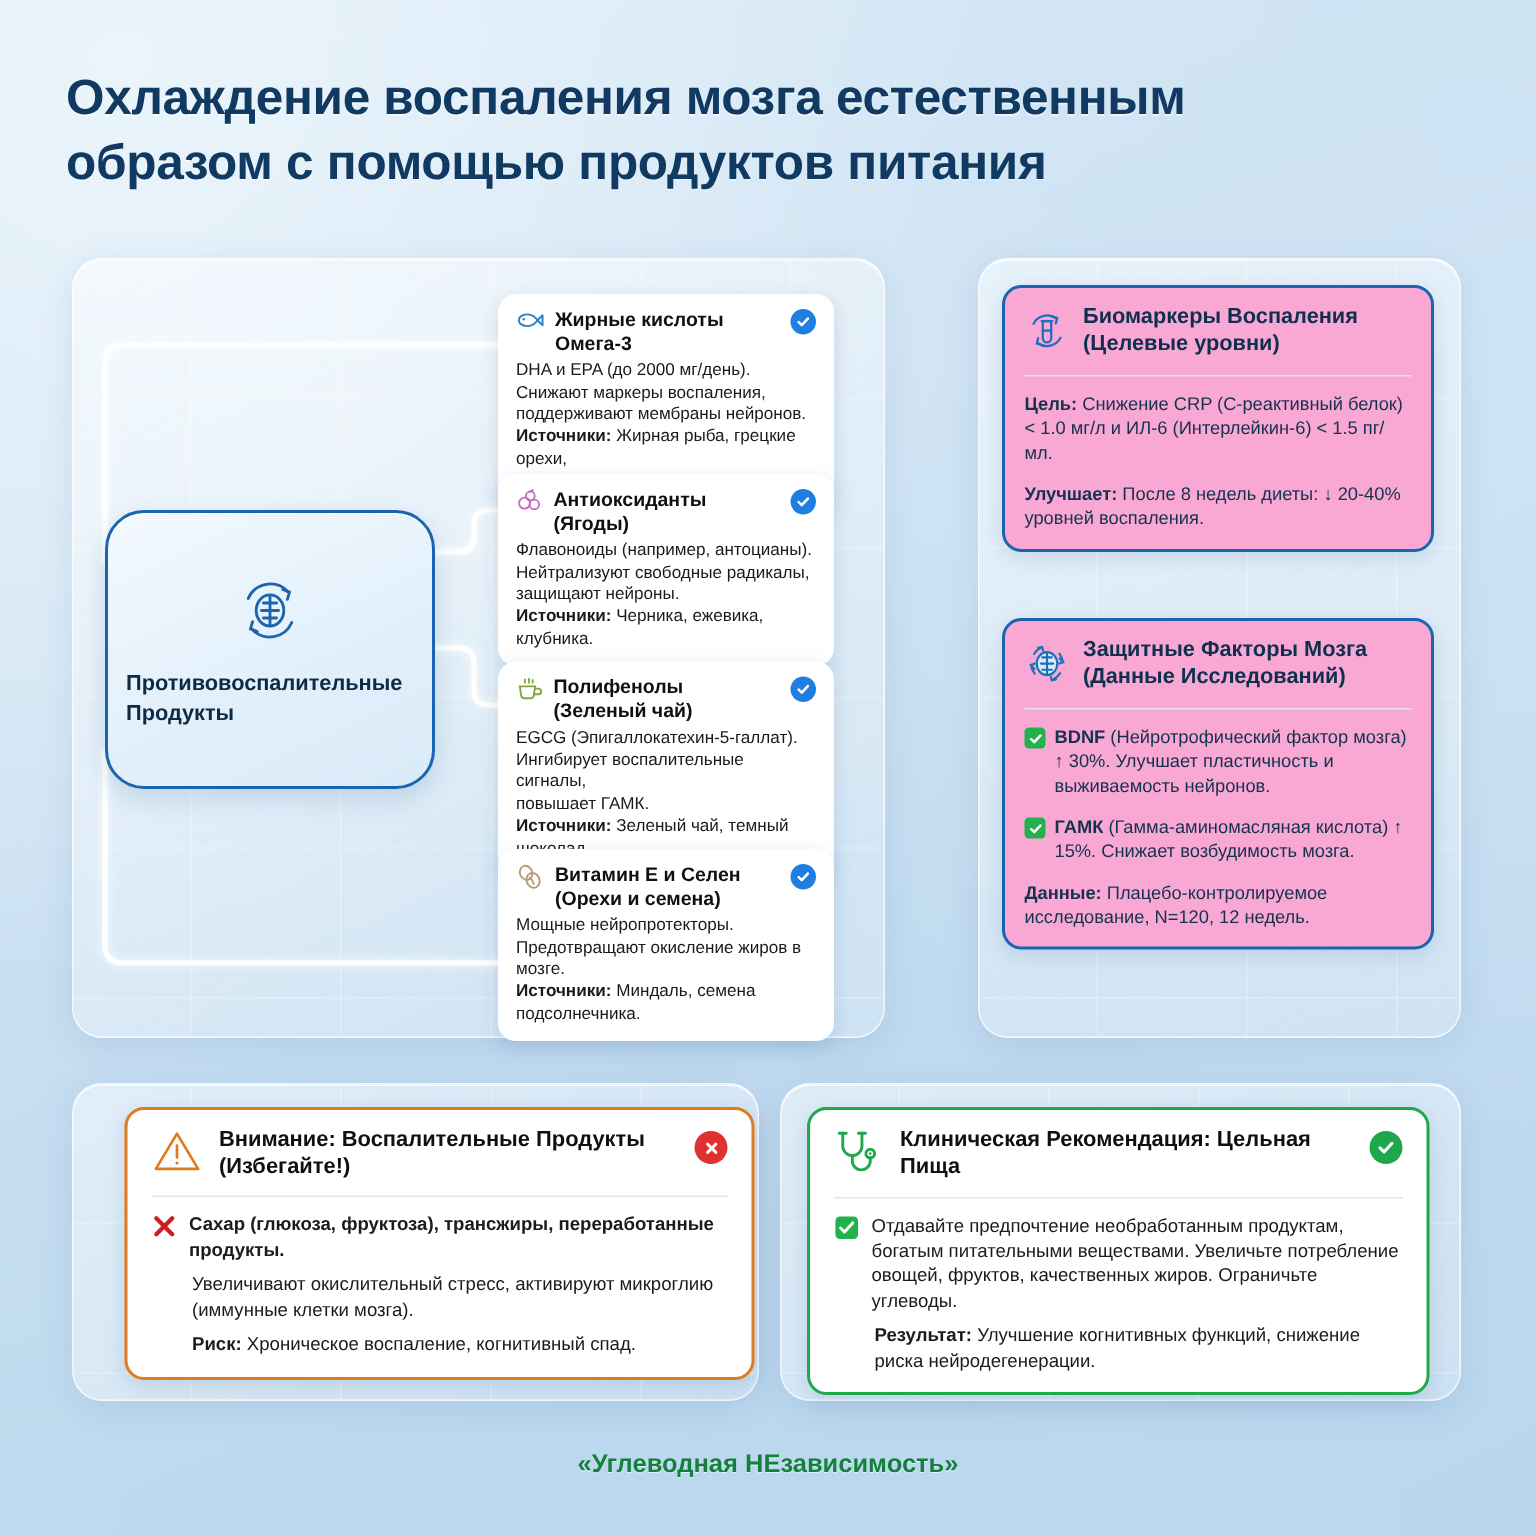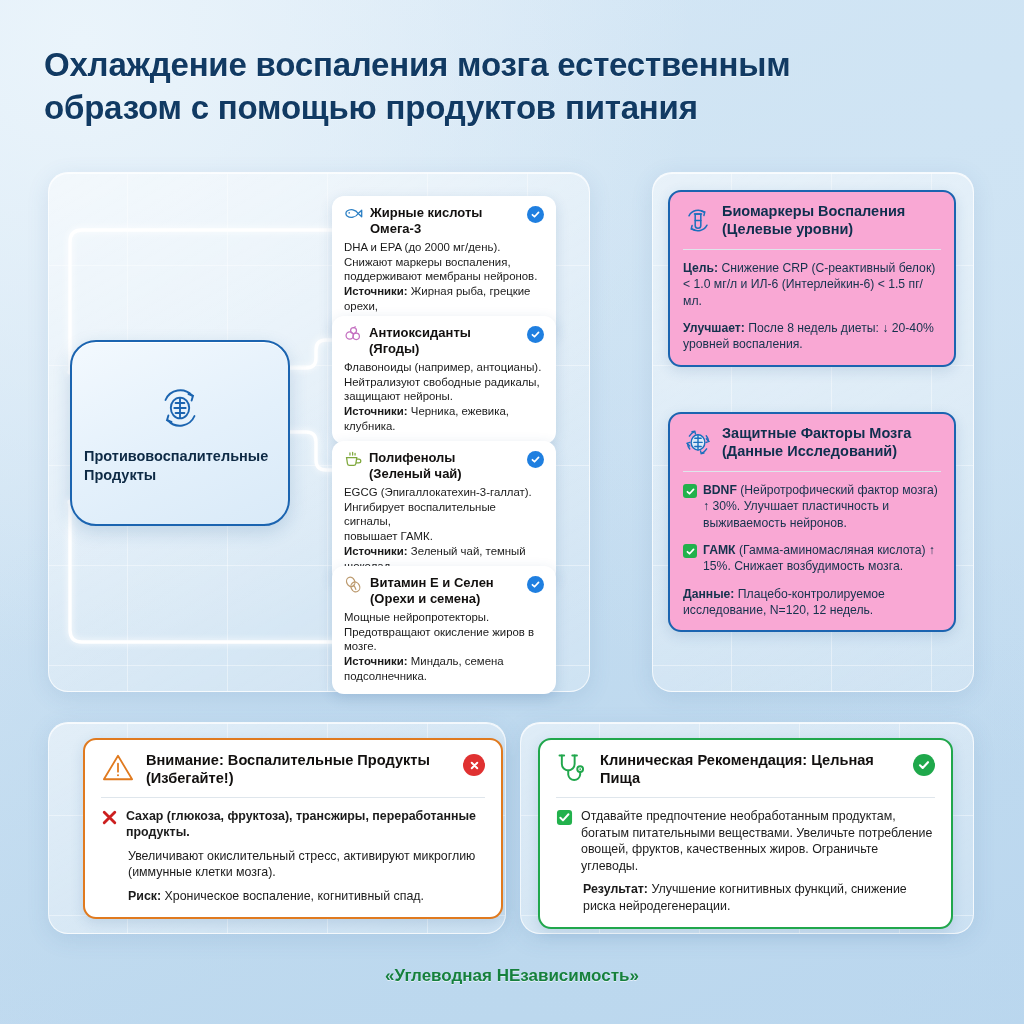--- a/index.html
+++ b/index.html
@@ -260,21 +260,21 @@
         </svg>
       </span>
       <span class="card-title">Полифенолы (Зеленый чай)</span>
       <span class="badge-check">
         <svg width="9" height="9" viewBox="0 0 10 10" fill="none" stroke="#fff" stroke-width="1.9" stroke-linecap="round" stroke-linejoin="round">
             <path d="M1.6,5.3 L3.9,7.5 L8.4,2.6"></path>
           </svg>
       </span>
     </div>
     <div class="card-body">
-      <div><span>EGCG (Эпигаллокатехин-3-галлат).</span></div>
+      <div><span>EGCG (Эпигаллокатехин-5-галлат).</span></div>
       <div><span>Ингибирует воспалительные сигналы,</span></div>
       <div><span>повышает ГАМК.</span></div>
       <div><span class="k">Источники:</span><span> Зеленый чай, темный</span></div>
       <div><span>шоколад.</span></div>
     </div>
   </div>
 
   <div class="card" id="card-vite">
     <div class="card-head">
       <span class="card-ico">

